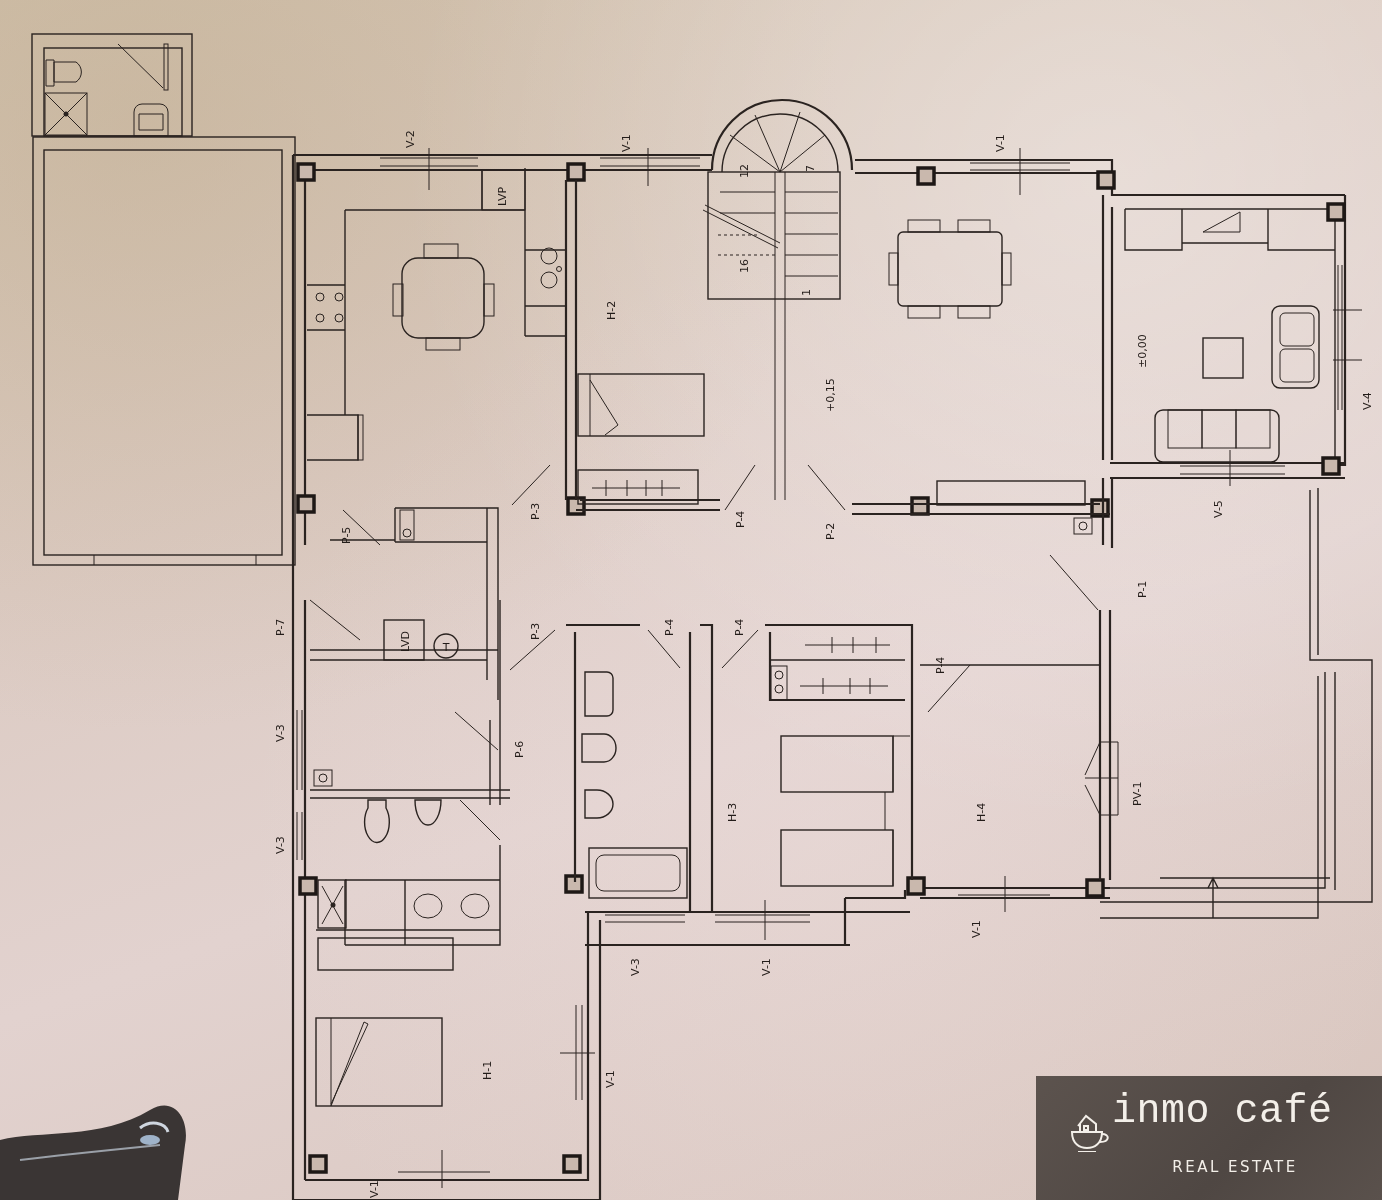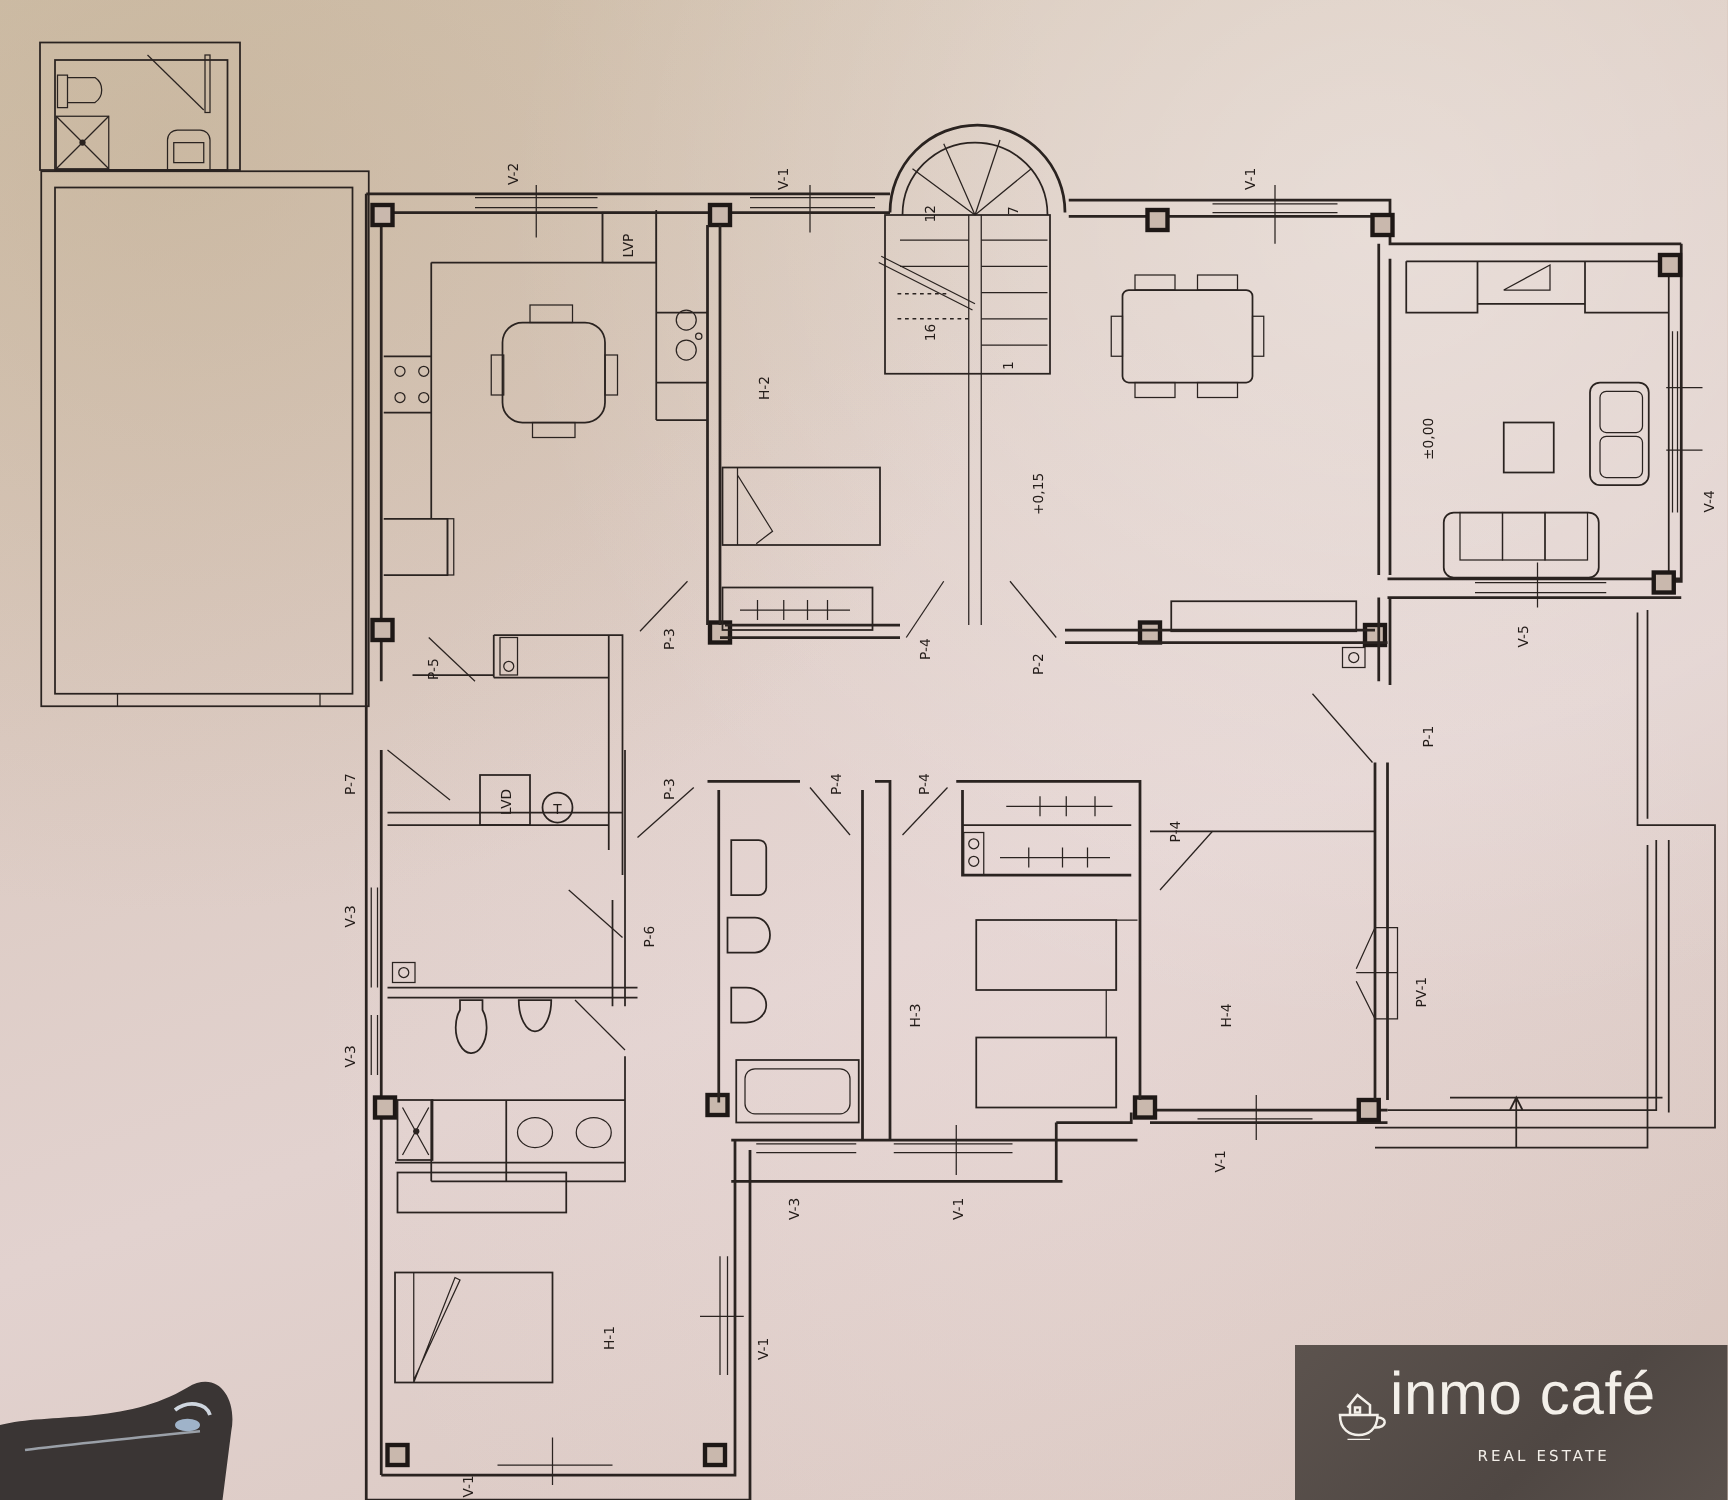--- a/index.html
+++ b/index.html
@@ -23,26 +23,26 @@
   .col { fill: #c9b8ad; stroke: #1e1816; stroke-width: 3.5; }
   .dash { fill: none; stroke: #2a2320; stroke-width: 1.2; stroke-dasharray: 3 3; }
   .lbl { font-family: "DejaVu Sans", sans-serif; font-size: 11px; fill: #231c19; }
   .watermark {
     position: absolute; left: 1036px; top: 1076px; width: 346px; height: 124px;
     background: linear-gradient(135deg, #5c534e, #4f4743 60%, #5a514c);
     color: #f3efe9; box-sizing: border-box;
   }
   .wm-brand {
     position: absolute; left: 76px; top: 16px;
-    font-family: Liberation Sans, sans-serif; font-size: 48px; letter-spacing: 0.5px;
+    font-family: Liberation Mono, monospace; font-size: 40px; letter-spacing: 0.5px;
     font-weight: normal; line-height: 1;
   }
   .wm-sub {
     position: absolute; left: 12px; right: 0; top: 82px; text-align: center;
-    font-family: "DejaVu Sans", sans-serif; font-size: 12px; letter-spacing: 2.5px;
+    font-family: "DejaVu Sans", sans-serif; font-size: 15px; letter-spacing: 2.5px;
     padding-left: 40px;
   }
   .wm-icon { position: absolute; left: 32px; top: 30px; }
   .figurine {
     position: absolute; left: 0; top: 1100px; width: 190px; height: 100px;
   }
 </style>
 </head>
 <body>
 

